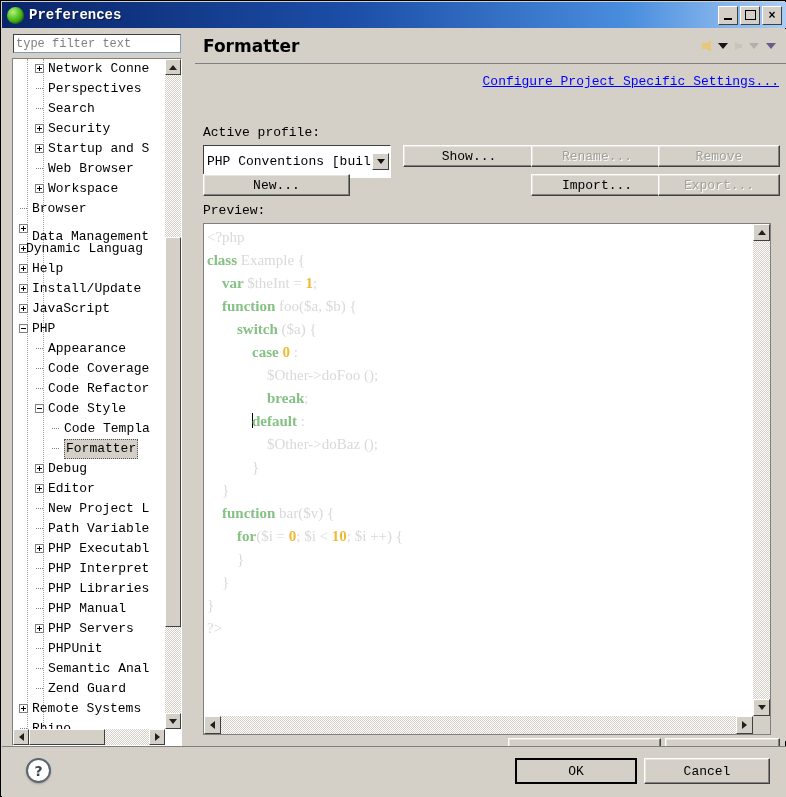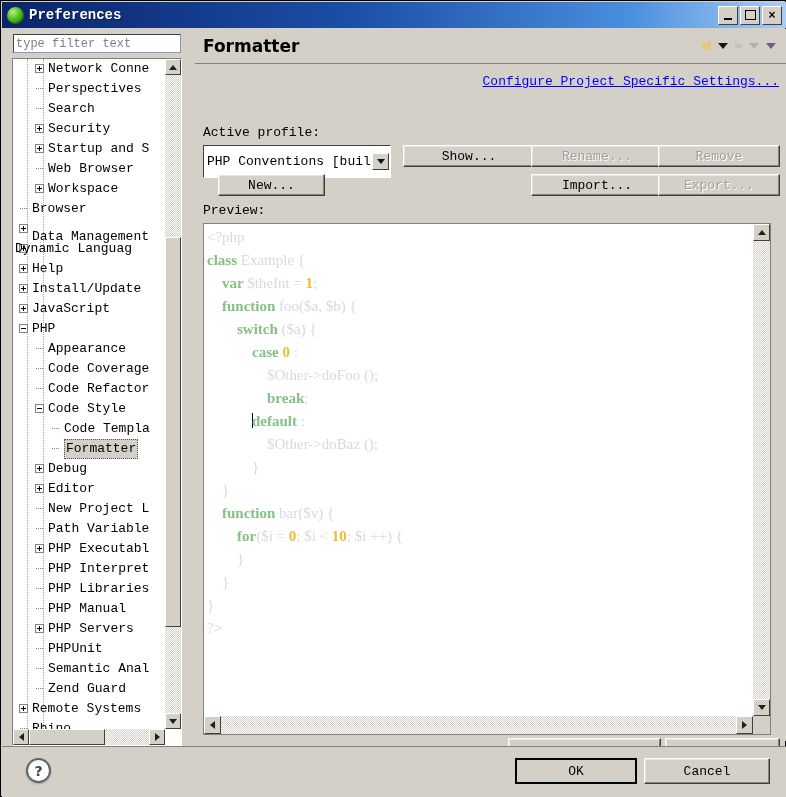--- a/index.html
+++ b/index.html
@@ -282,21 +282,21 @@
             <div class="titem">
               <span class="dash" style="left: 7px;"></span>
               <span class="lbl" style="left: 19px;">Browser</span>
             </div>
             <div class="titem">
               <span class="exp plus" style="left: 6px;"></span>
               <span class="lbl" style="left: 19px; margin-top: 8px;">Data Management</span>
             </div>
             <div class="titem">
               <span class="exp plus" style="left: 6px;"></span>
-              <span class="lbl" style="left: 2px; text-align: right;">Dynamic Languag</span>
+              <span class="lbl" style="left: 13px; text-align: right;">Dynamic Languag</span>
             </div>
             <div class="titem">
               <span class="exp plus" style="left: 6px;"></span>
               <span class="lbl" style="left: 19px;">Help</span>
             </div>
             <div class="titem">
               <span class="exp plus" style="left: 6px;"></span>
               <span class="lbl" style="left: 19px;">Install/Update</span>
             </div>
             <div class="titem">
@@ -438,21 +438,21 @@
       <span class="ctext">PHP Conventions [buil</span>
       <span class="cbtn">
           <span class="caret-dark" style="border-top-color:#111;border-left-width:4px;border-right-width:4px;border-top-width:5px;"></span>
         </span>
     </div>
 
     <div class="btn" style="left:208px;top:116px;width:132px;height:22px;">Show...</div>
     <div class="btn disabled" style="left:336px;top:116px;width:132px;height:22px;">Rename...</div>
     <div class="btn disabled" style="left:463px;top:116px;width:122px;height:22px;">Remove</div>
 
-    <div class="btn" style="left:23px;top:145px;width:107px;height:22px;">New...</div>
+    <div class="btn" style="left:8px;top:145px;width:147px;height:22px;">New...</div>
     <div class="btn" style="left:336px;top:145px;width:132px;height:22px;">Import...</div>
     <div class="btn disabled" style="left:463px;top:145px;width:122px;height:22px;">Export...</div>
 
     <div class="lblplain" style="left:8px;top:174px;">Preview:</div>
 
     <div id="preview">
       <div id="codeclip">
           <div class="cline"><span class="pl">&lt;?php</span></div>
           <div class="cline"><span class="kw">class </span><span class="pl">Example {</span></div>
           <div class="cline"><span class="pl">    </span><span class="kw">var </span><span class="pl">$theInt = </span><span class="num">1</span><span class="pl">;</span></div>

